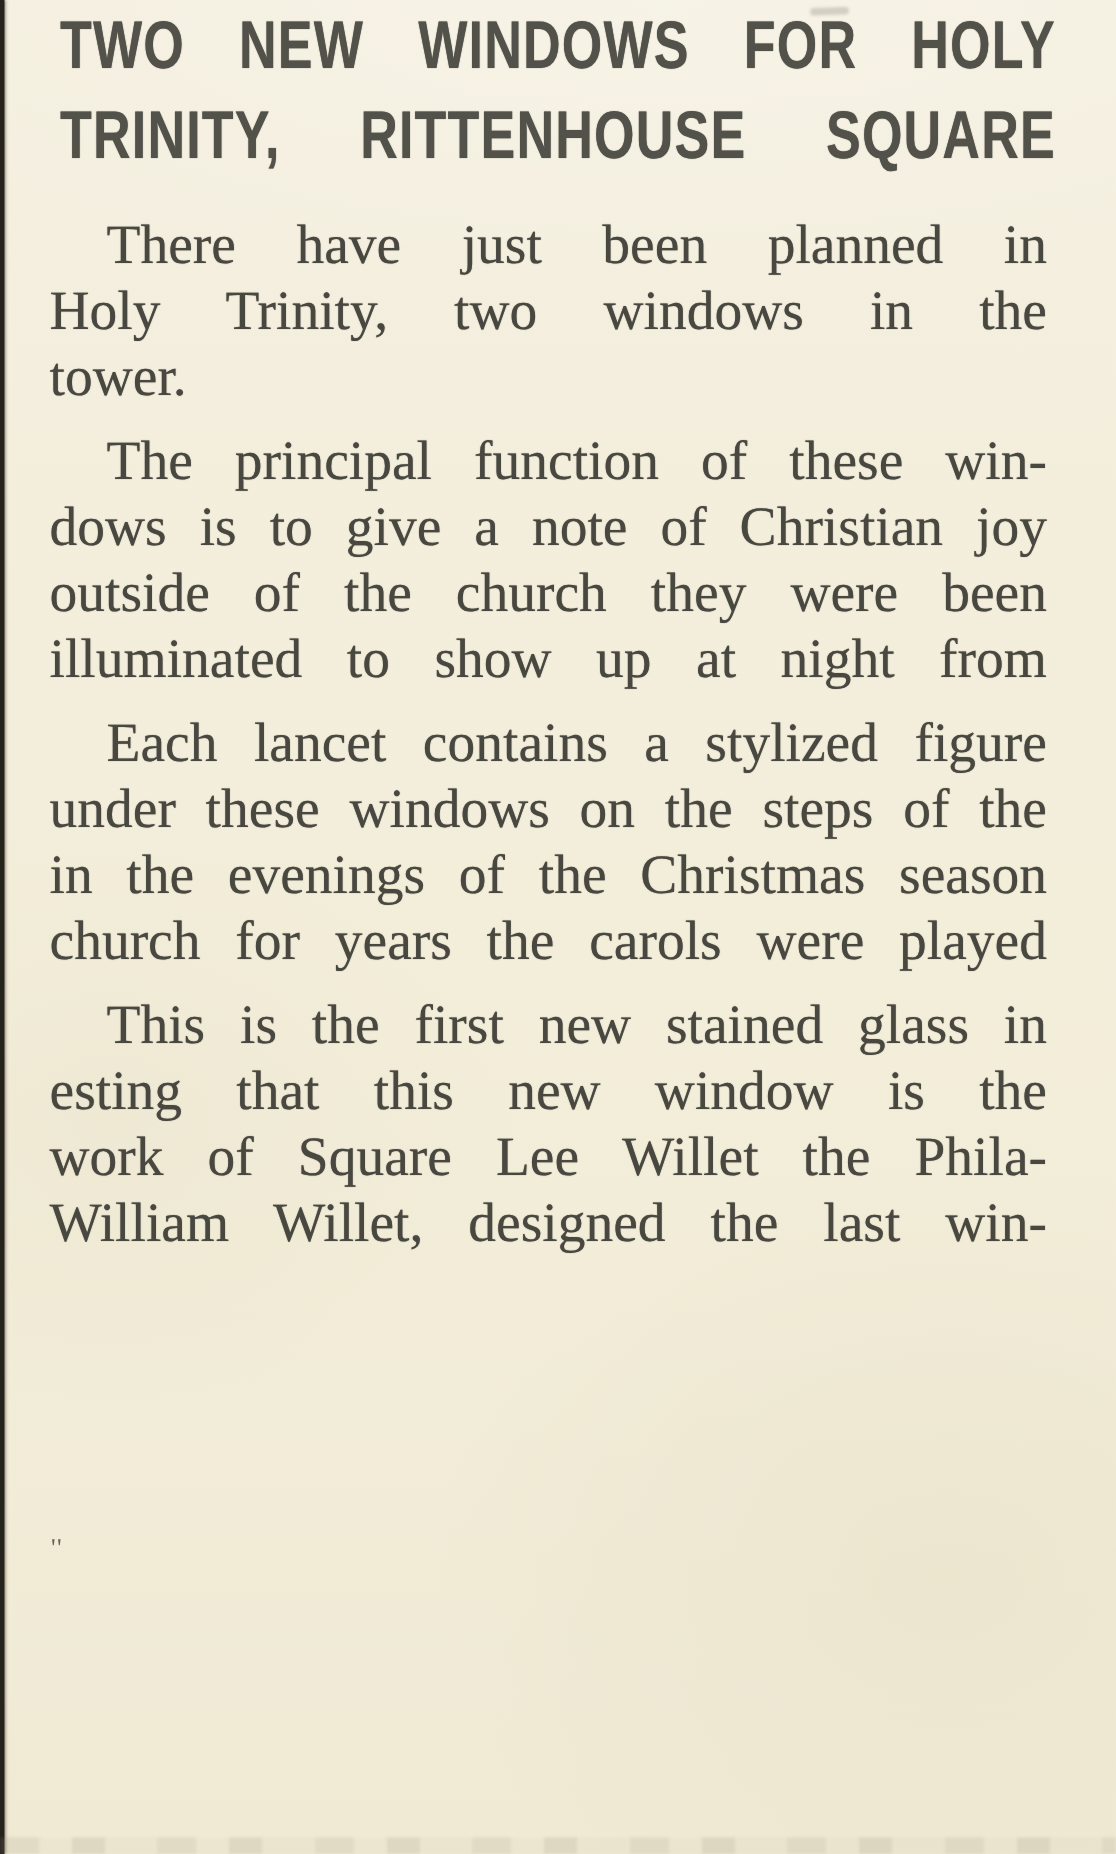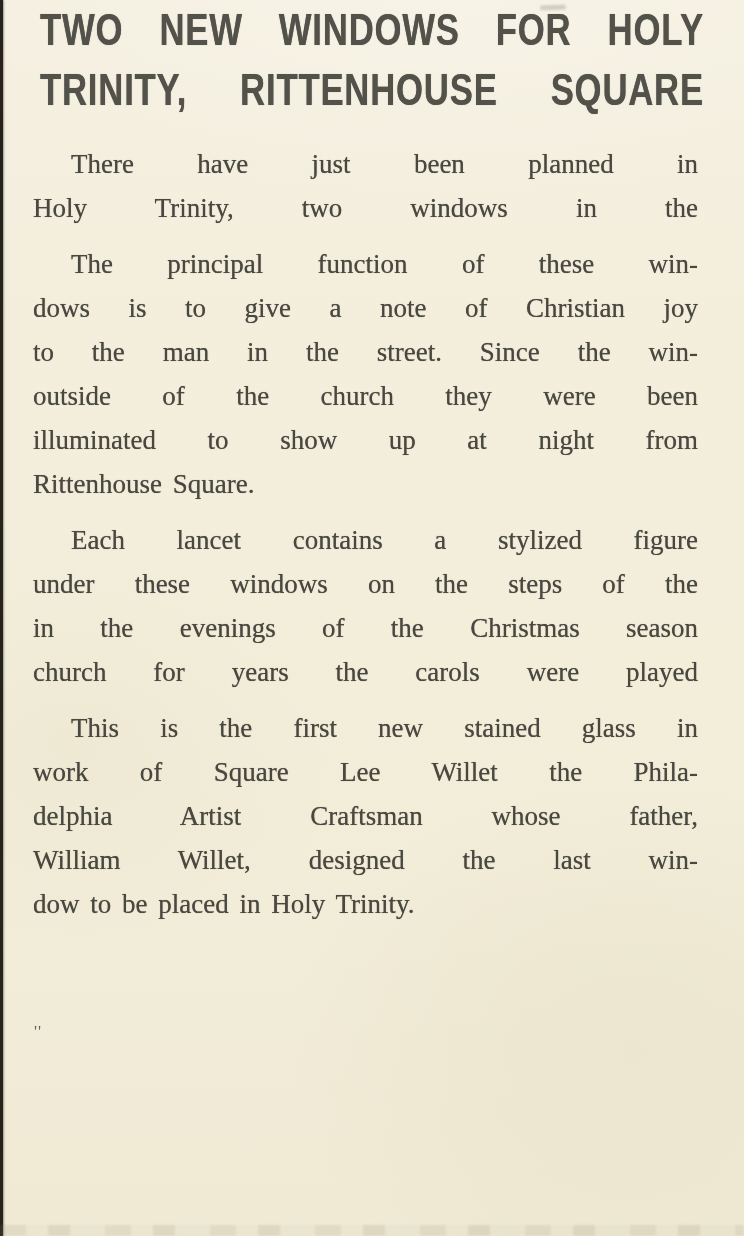--- a/index.html
+++ b/index.html
@@ -53,21 +53,21 @@
     letter-spacing: 1px;
     text-shadow: 0 0 0.8px rgba(82,81,74,0.8);
   }
   .headline .tline {
     line-height: 60px;
     text-align: justify;
     text-align-last: justify;
   }
   .body-text {
     margin: 22px 46px 0 33px;
-    font-size: 27px;
+    font-size: 37px;
     color: var(--text);
     word-spacing: 4px;
     text-shadow: 0 0 0.7px rgba(73,72,64,0.75);
   }
   .paragraph { margin: 0; }
   .paragraph + .paragraph { margin-top: 12px; }
   .line {
     line-height: 44px;
     text-align: justify;
     text-align-last: justify;
@@ -87,41 +87,39 @@
 
   <h1 class="headline" style="margin-block:0;">
     <div class="tline">TWO NEW WINDOWS FOR HOLY</div>
     <div class="tline">TRINITY, RITTENHOUSE SQUARE</div>
   </h1>
 
   <div class="body-text">
       <div class="paragraph">
         <div class="line first">There have just been planned in</div>
         <div class="line">Holy Trinity, two windows in the</div>
+        <div class="line last">tower.</div>
       </div>
       <div class="paragraph">
         <div class="line first">The principal function of these win-</div>
         <div class="line">dows is to give a note of Christian joy</div>
-        <div class="line">to the man in the street. Since the win-</div>
         <div class="line">outside of the church they were been</div>
         <div class="line">illuminated to show up at night from</div>
-        <div class="line last">Rittenhouse Square.</div>
       </div>
       <div class="paragraph">
         <div class="line first">Each lancet contains a stylized figure</div>
         <div class="line">under these windows on the steps of the</div>
         <div class="line">in the evenings of the Christmas season</div>
         <div class="line">church for years the carols were played</div>
       </div>
       <div class="paragraph">
         <div class="line first">This is the first new stained glass in</div>
+        <div class="line">esting that this new window is the</div>
         <div class="line">work of Square Lee Willet the Phila-</div>
-        <div class="line">delphia Artist Craftsman whose father,</div>
         <div class="line">William Willet, designed the last win-</div>
-        <div class="line last">dow to be placed in Holy Trinity.</div>
       </div>
     </div>
 
   <div class="ink-artifact">''</div>
   <div class="smudge-top"></div>
   <div class="scan-edge-left"></div>
   <div class="bottom-band"></div>
 </div>
 
 </body></html>

